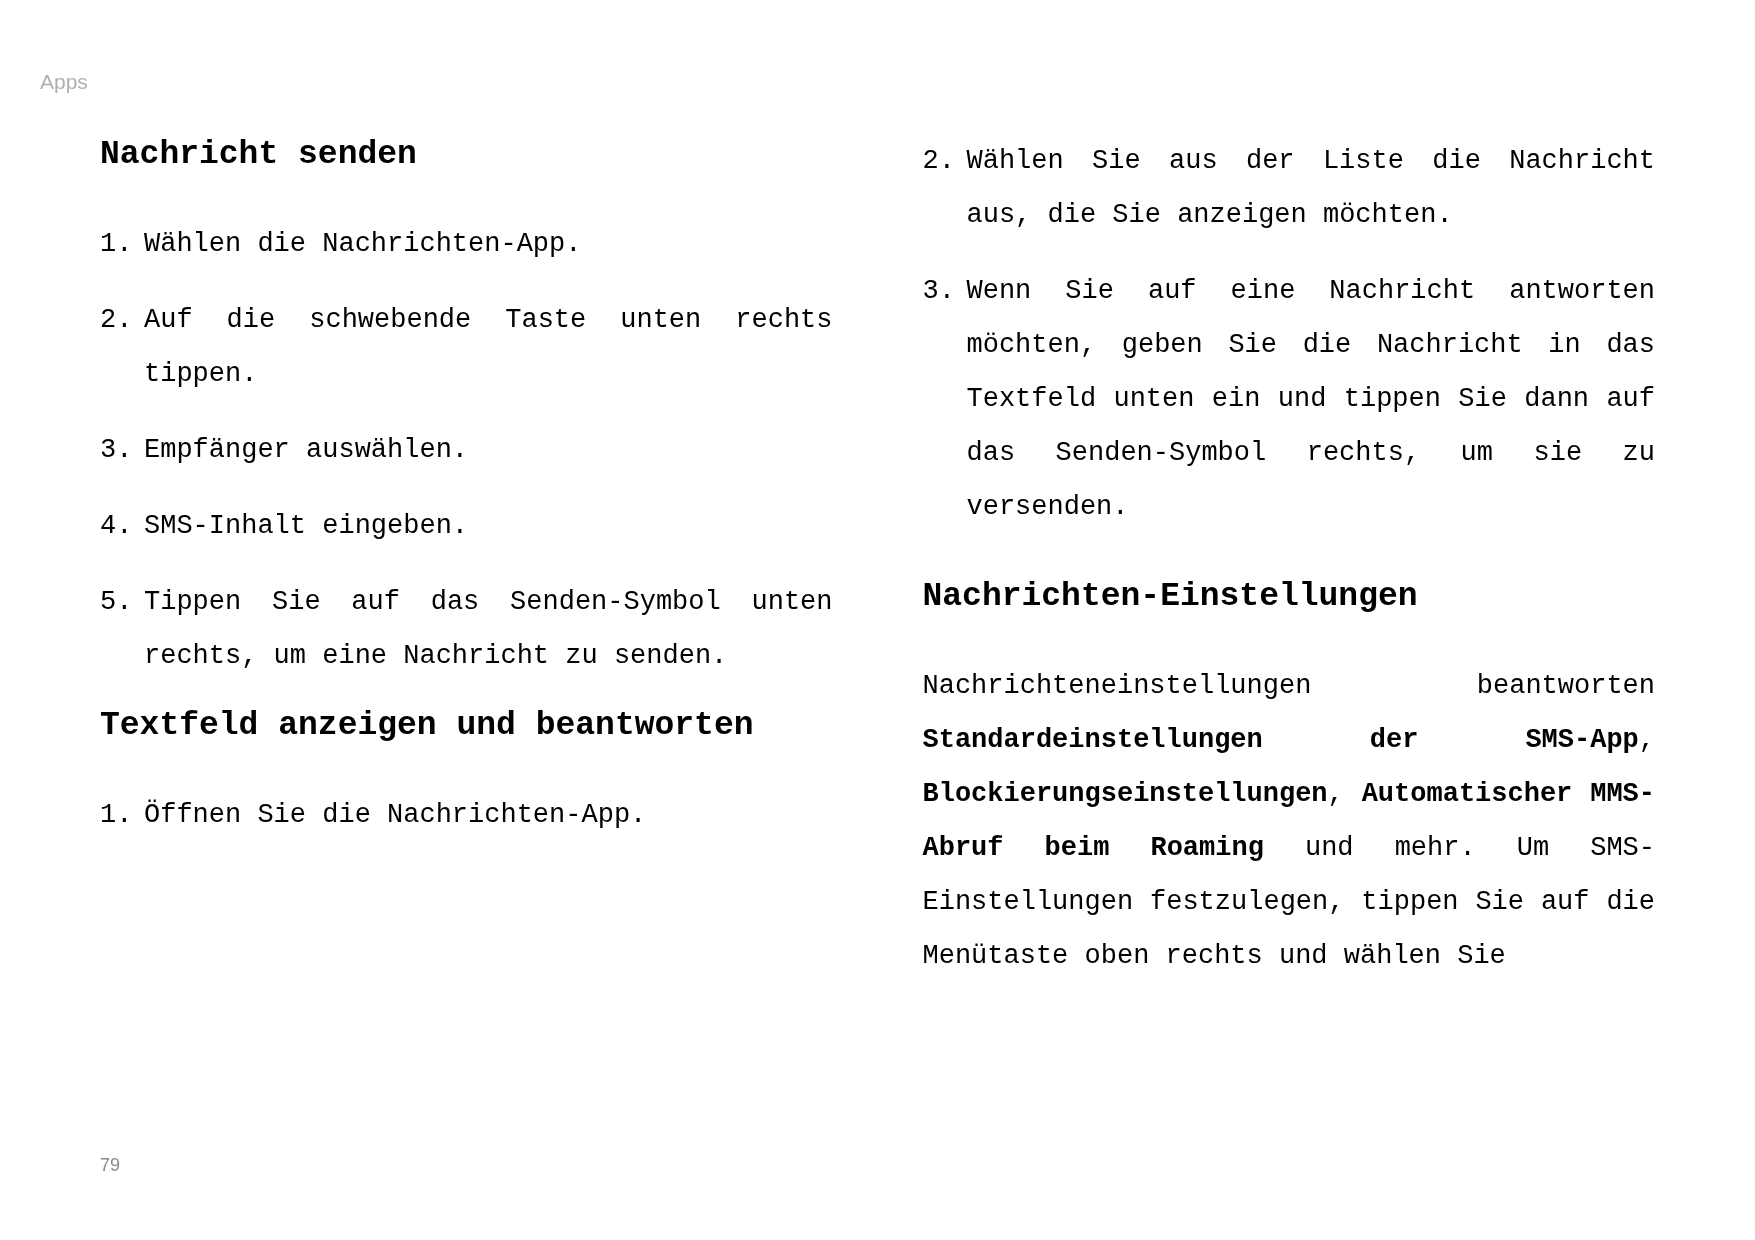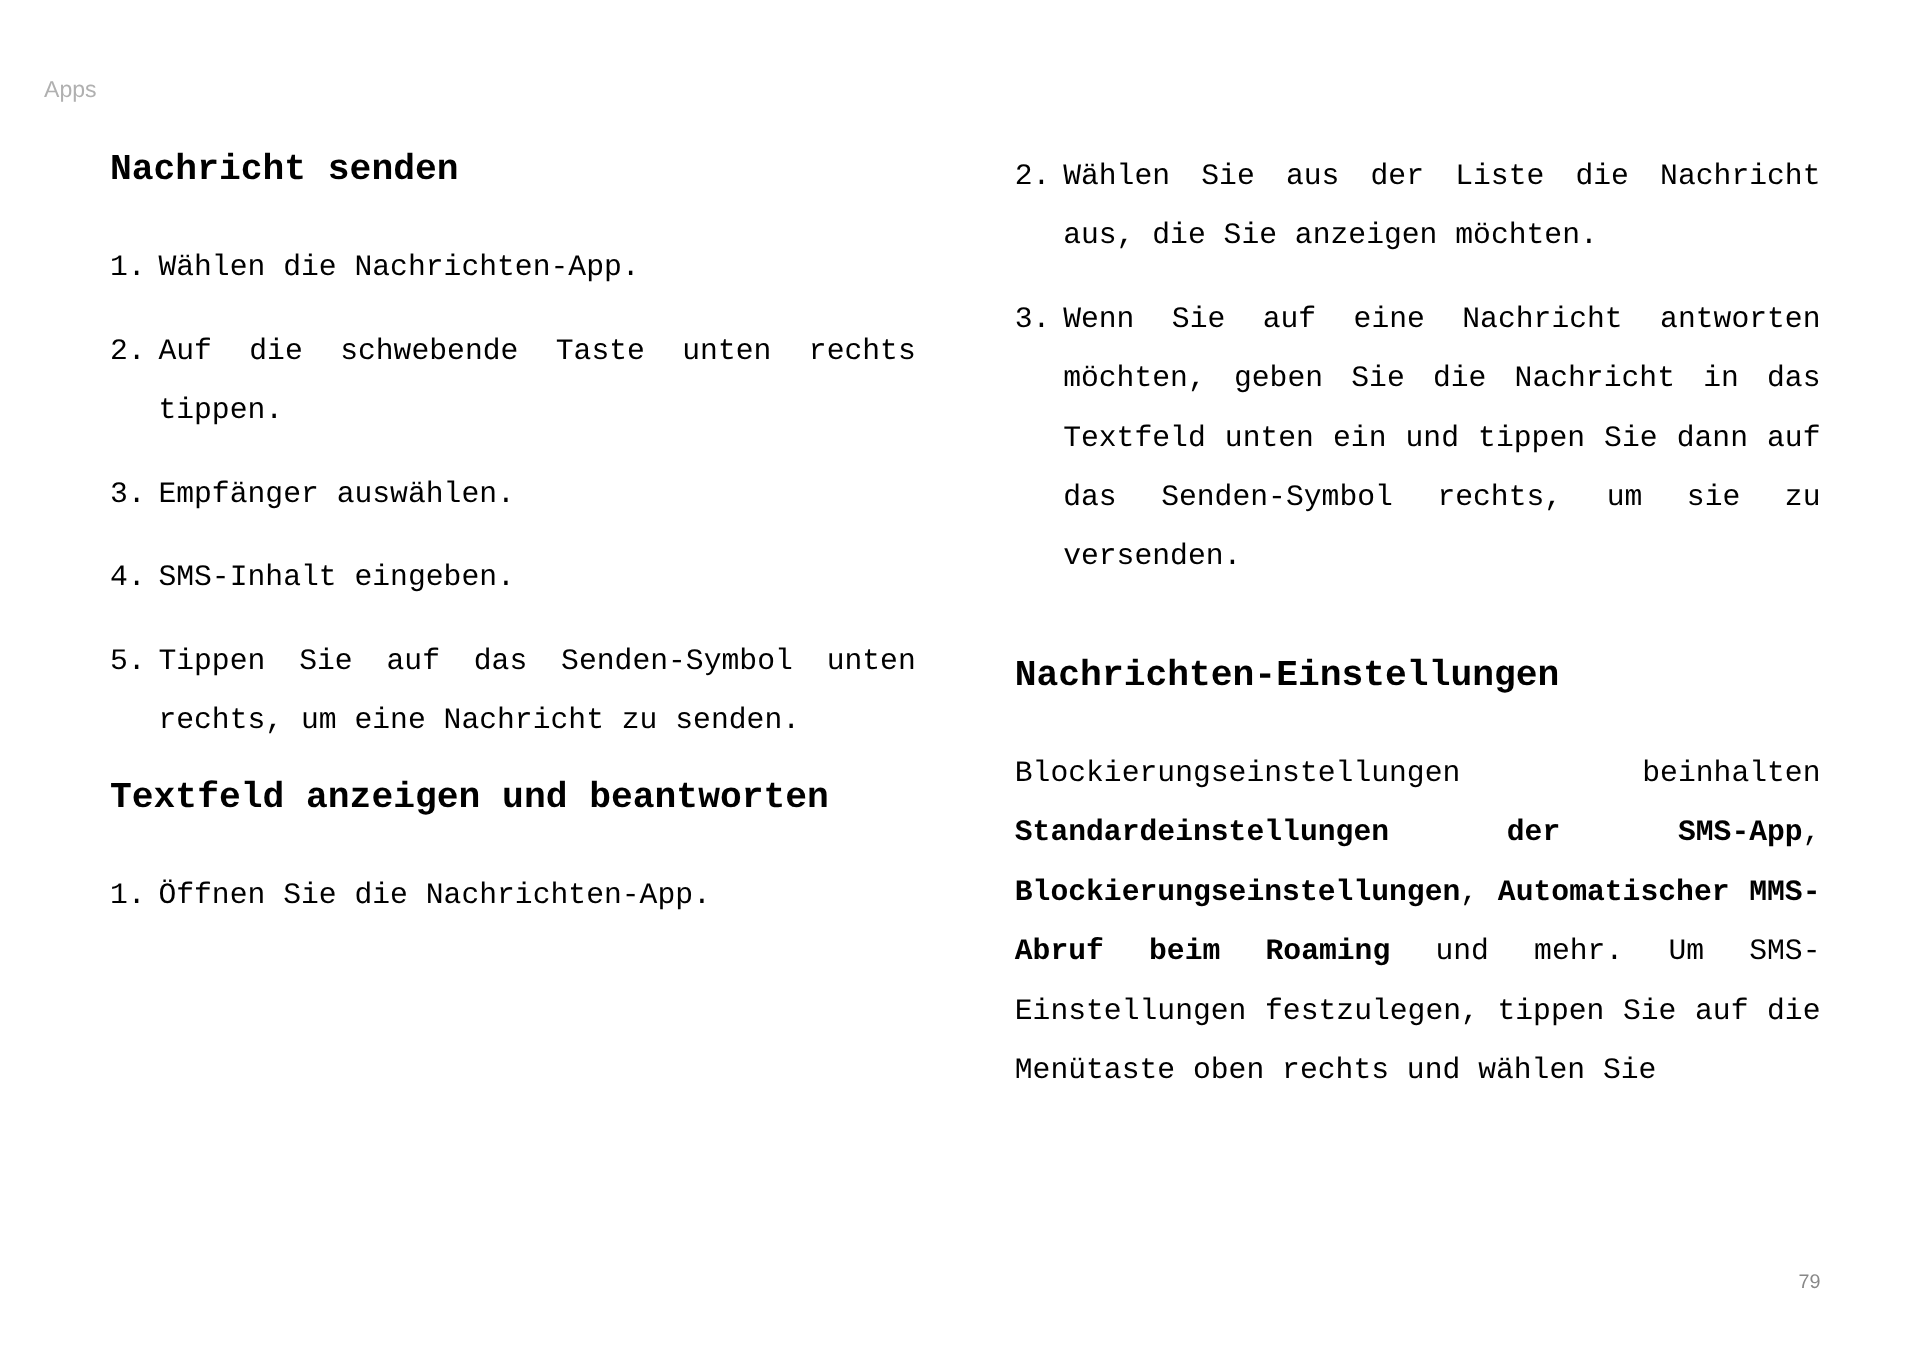--- a/index.html
+++ b/index.html
@@ -40,21 +40,21 @@
       min-width: 0;
     }
     h2 {
       font-size: 33px;
       font-weight: 700;
       color: #000;
       margin-bottom: 40px;
       line-height: 1.3;
     }
     .right-col h2 {
-      margin-top: 60px;
+      margin-top: 42px;
     }
     .body-text {
       font-size: 27px;
       line-height: 2.0;
       color: #000;
       text-align: justify;
     }
     .list {
       list-style: none;
       counter-reset: item;
@@ -72,21 +72,21 @@
       counter-increment: item;
       content: counter(item) ".";
       position: absolute;
       left: 0;
       top: 0;
     }
     .right-col .list {
       counter-reset: item 1;
     }
     .page-number {
-      text-align: right;
+      text-align: left;
       font-size: 18px;
       color: #888;
       padding-top: 20px;
       font-family: -apple-system, BlinkMacSystemFont, 'Helvetica Neue', Arial, sans-serif;
     }
     strong {
       font-weight: 700;
     }
     .para {
       margin-bottom: 20px;
@@ -114,19 +114,19 @@
       </ol>
     </div>
 
     <div class="column right-col">
       <ol class="list">
         <li>Wählen Sie aus der Liste die Nachricht aus, die Sie anzeigen möchten.</li>
         <li>Wenn Sie auf eine Nachricht antworten möchten, geben Sie die Nachricht in das Textfeld unten ein und tippen Sie dann auf das Senden-Symbol rechts, um sie zu versenden.</li>
       </ol>
       <h2>Nachrichten-Einstellungen</h2>
       <p class="body-text">
-        <span>Blockierungseinstellungen beinhalten </span><strong>Standardeinstellungen der SMS-App</strong><span>, </span><strong>Blockierungseinstellungen</strong><span>, </span><strong>Automatischer MMS-Abruf beim Roaming</strong><span> und mehr. Um SMS-Einstellungen festzulegen, tippen Sie auf die Menütaste oben rechts und wählen Sie</span>
+        <span>Nachrichteneinstellungen beantworten </span><strong>Standardeinstellungen der SMS-App</strong><span>, </span><strong>Blockierungseinstellungen</strong><span>, </span><strong>Automatischer MMS-Abruf beim Roaming</strong><span> und mehr. Um SMS-Einstellungen festzulegen, tippen Sie auf die Menütaste oben rechts und wählen Sie</span>
       </p>
     </div>
   </div>
 
   <div class="page-number">79</div>
 </div>
 
 </body></html>

